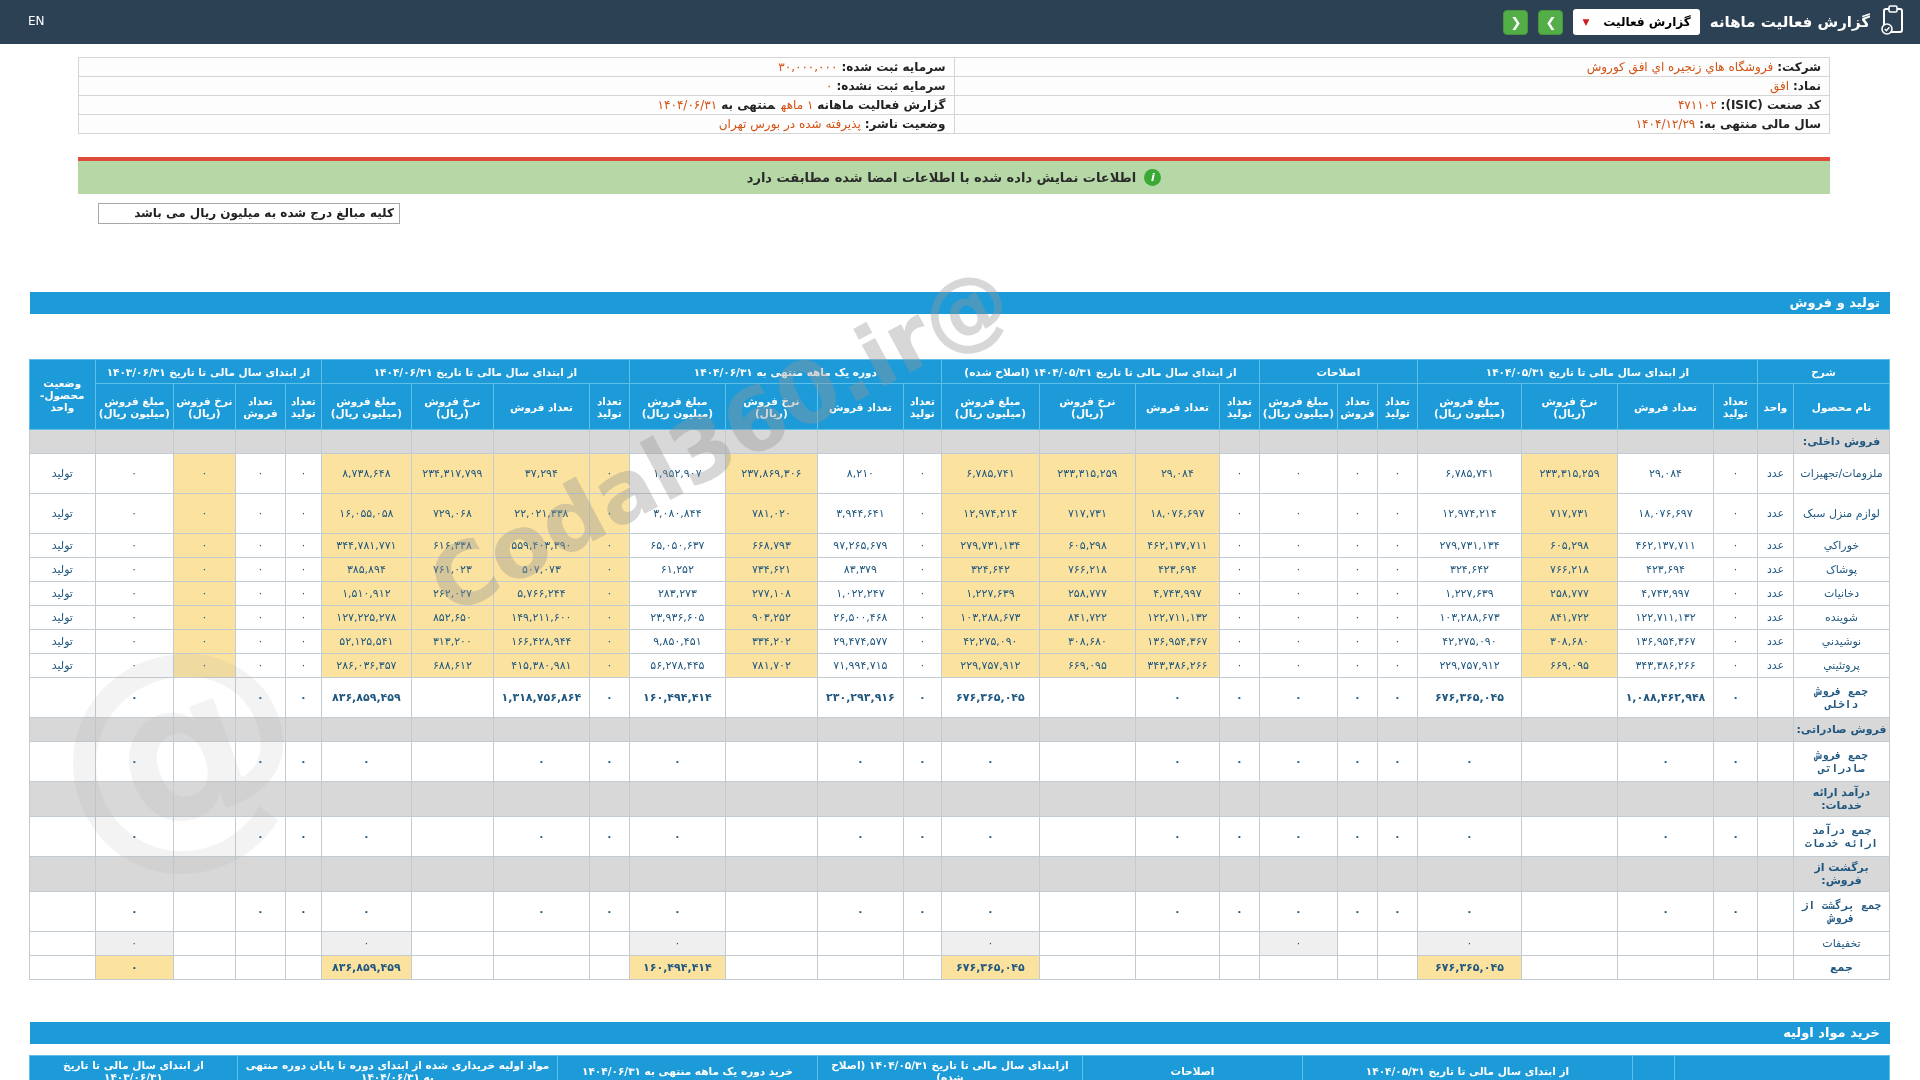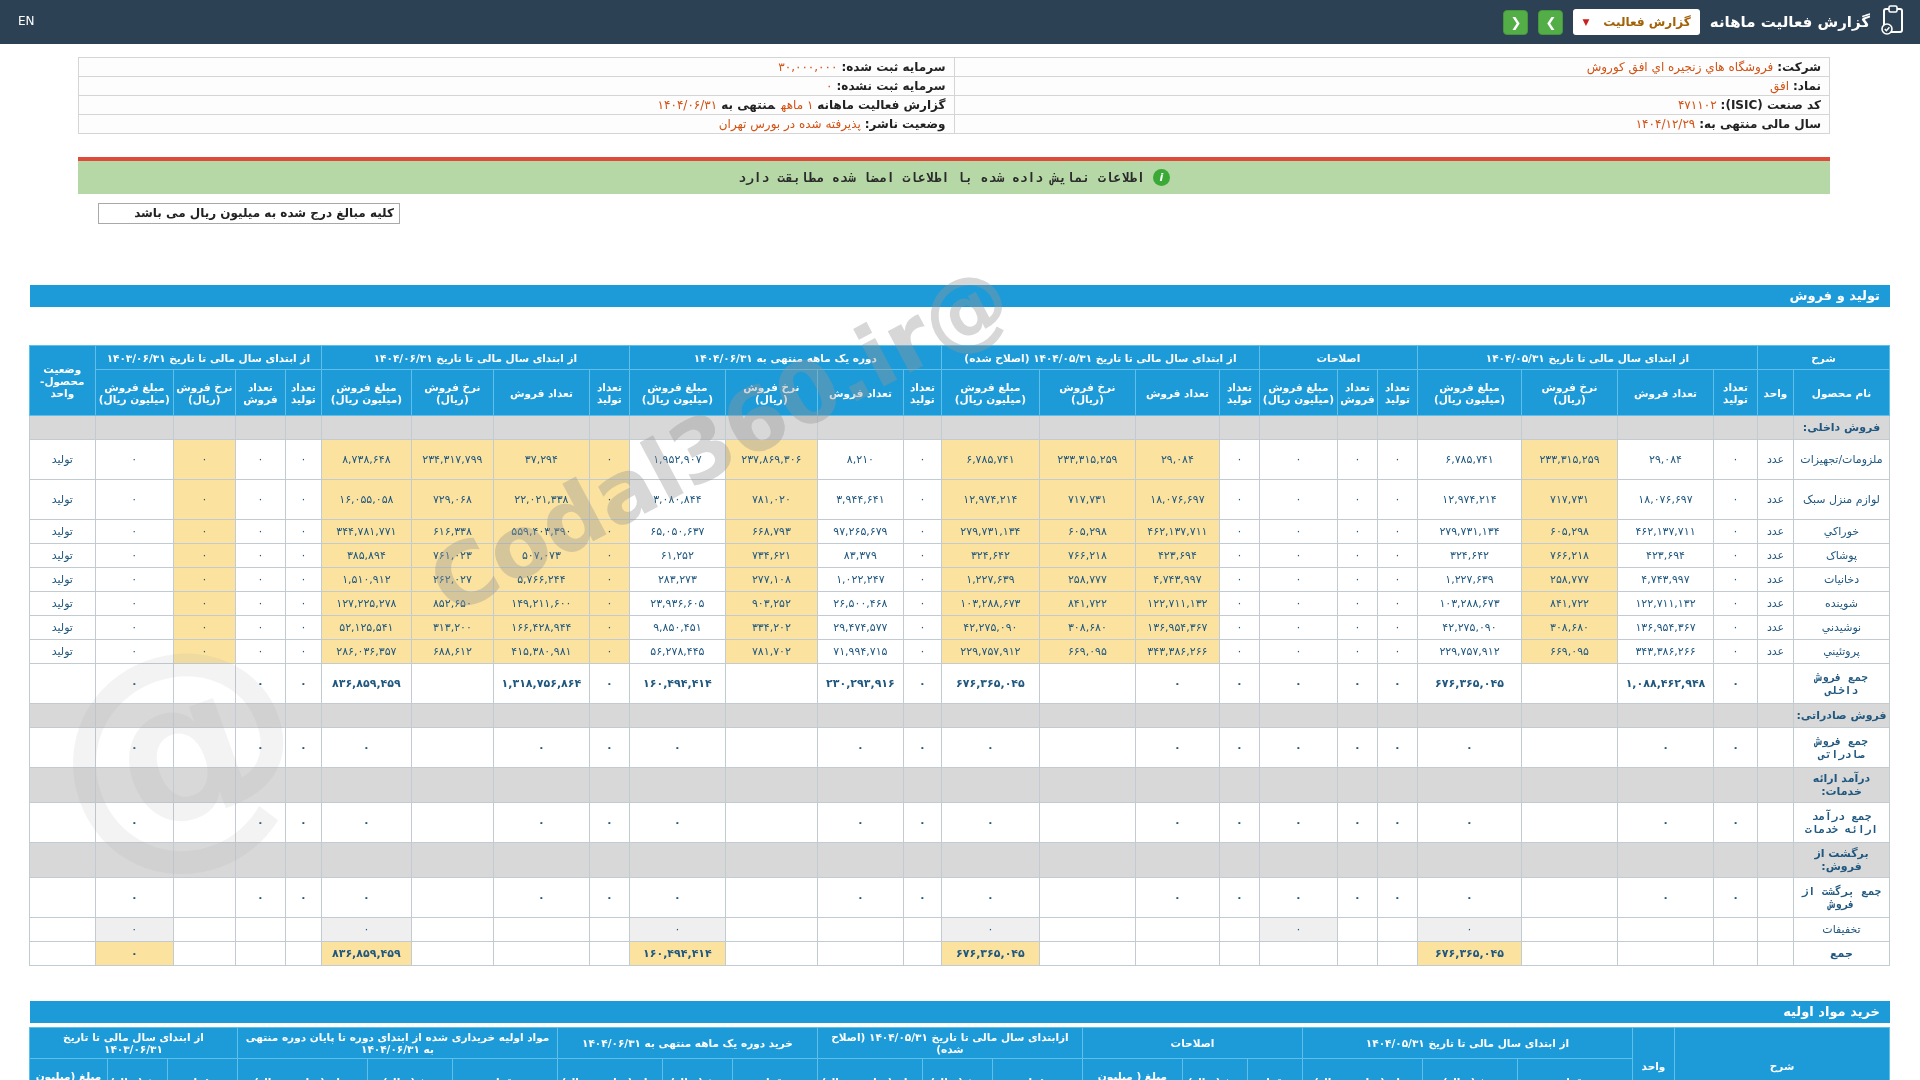--- a/index.html
+++ b/index.html
@@ -5,39 +5,39 @@
   * { box-sizing: border-box; margin:0; padding:0; }
   html,body { width:1920px; height:1080px; overflow:hidden; }
   body { font-family:"DejaVu Sans", sans-serif; background:#fff; direction:rtl; }
   #page { position:relative; width:1920px; height:1080px; overflow:hidden; }
 
   
   .topbar { height:44px; background:#2d4154; display:flex; align-items:center; padding:0 14px; gap:10px; }
   .clip-icon { flex:0 0 auto; }
   .tb-title { color:#fff; font-weight:bold; font-size:15px; }
   .report-select { background:#fff; border-radius:3px; min-width:118px; height:26px; display:flex; align-items:center; justify-content:space-between; padding:0 9px; cursor:pointer; gap:14px; }
-  .report-select .rs-label { color:#a16207; font-size:12px; font-weight:bold; }
+  .report-select .rs-label { color:#000000; font-size:12px; font-weight:bold; }
   .report-select .rs-caret { color:#c9201d; font-size:9px; }
   .nav-btn { width:25px; height:25px; background:#54ae47; border:1px solid #46963b; border-radius:4px; color:#fff; font-size:13px; font-weight:bold; display:flex; align-items:center; justify-content:center; cursor:pointer; }
-  .en-link { position:absolute; left:18px; top:14px; color:#fff; font-size:12px; cursor:pointer; }
+  .en-link { position:absolute; left:28px; top:14px; color:#fff; font-size:12px; cursor:pointer; }
 
   
   .info-wrap { width:1752px; margin:13px 90px 0 0; border:1px solid #ccc; border-collapse:collapse; }
   .info-wrap td { border:1px solid #d5d5d5; height:19px; padding:0 8px; font-size:12px; text-align:right; white-space:nowrap; background:#fdfdfd; }
   .ilbl { color:#222; font-weight:bold; margin-left:4px; }
   .ival { color:#d35112; margin-left:6px; }
 
   .red-line { width:1752px; margin:23px 90px 0 0; height:4px; background:#e04a3a; }
   .notice-bar { width:1752px; margin:0 90px 0 0; height:33px; background:#b5d8a6; display:flex; align-items:center; justify-content:center; gap:8px; }
-  .notice-bar .ntext { font-size:13px; font-weight:bold; color:#2b2b2b;font-family:Liberation Mono, monospace; }
+  .notice-bar .ntext { font-size:13px; font-weight:bold; color:#2b2b2b; }
   .info-badge { width:17px; height:17px; border-radius:50%; background:#3aa935; color:#fff; font-size:11px; font-weight:bold; display:flex; align-items:center; justify-content:center; font-style:italic; }
 
   .amounts-box { width:302px; height:21px; margin:9px 1520px 4px 0; border:1px solid #a9a9a9; background:#fff; font-size:12px; font-weight:bold; color:#222; line-height:19px; padding:0 5px; white-space:nowrap; overflow:visible; text-align:right; }
 
-  .blue-bar { width:1860px; margin:0 30px; height:22px; background:#1d9bd8; color:#fff; font-weight:bold; font-size:13px; line-height:22px; padding:0 10px; }
+  .blue-bar { width:1860px; margin:7px 30px; height:22px; background:#1d9bd8; color:#fff; font-weight:bold; font-size:13px; line-height:22px; padding:0 10px; }
   .sub-note { width:1860px; margin:0 30px; height:25px; font-size:13px; font-weight:bold; color:#222; line-height:25px; padding:0 10px; border-bottom:1px solid #e3e3e3; }
   .gap1 { height:57px; } .gap2 { height:38px; } .gap3 { height:35px; }
 
   
   table.grid { width:1860px; margin:0 30px; border-collapse:collapse; table-layout:fixed; }
   table.grid th { background:#1d9bd8; color:#fff; font-size:10.5px; font-weight:bold; border:1px solid #5ec0e9; padding:3px 2px; text-align:center; vertical-align:middle; }
   table.grid thead tr.g-row th { height:24px; }
   table.grid thead tr.s-row th { height:46px; }
   table.grid td { border:1px solid #c2cbd1; font-size:11px; color:#1f577f; padding:4px 2px; text-align:center; vertical-align:middle; background:#fff; }
   td.c-name { text-align:right; padding-right:4px; }

